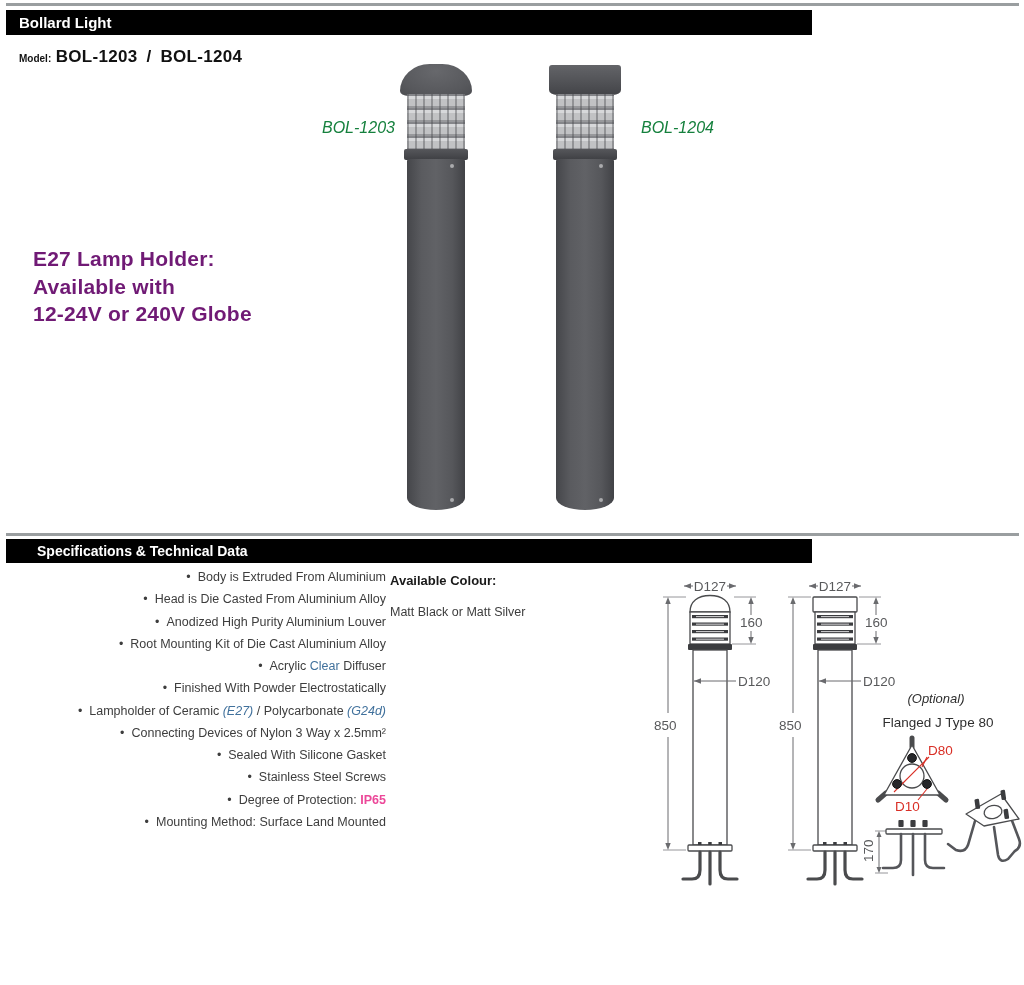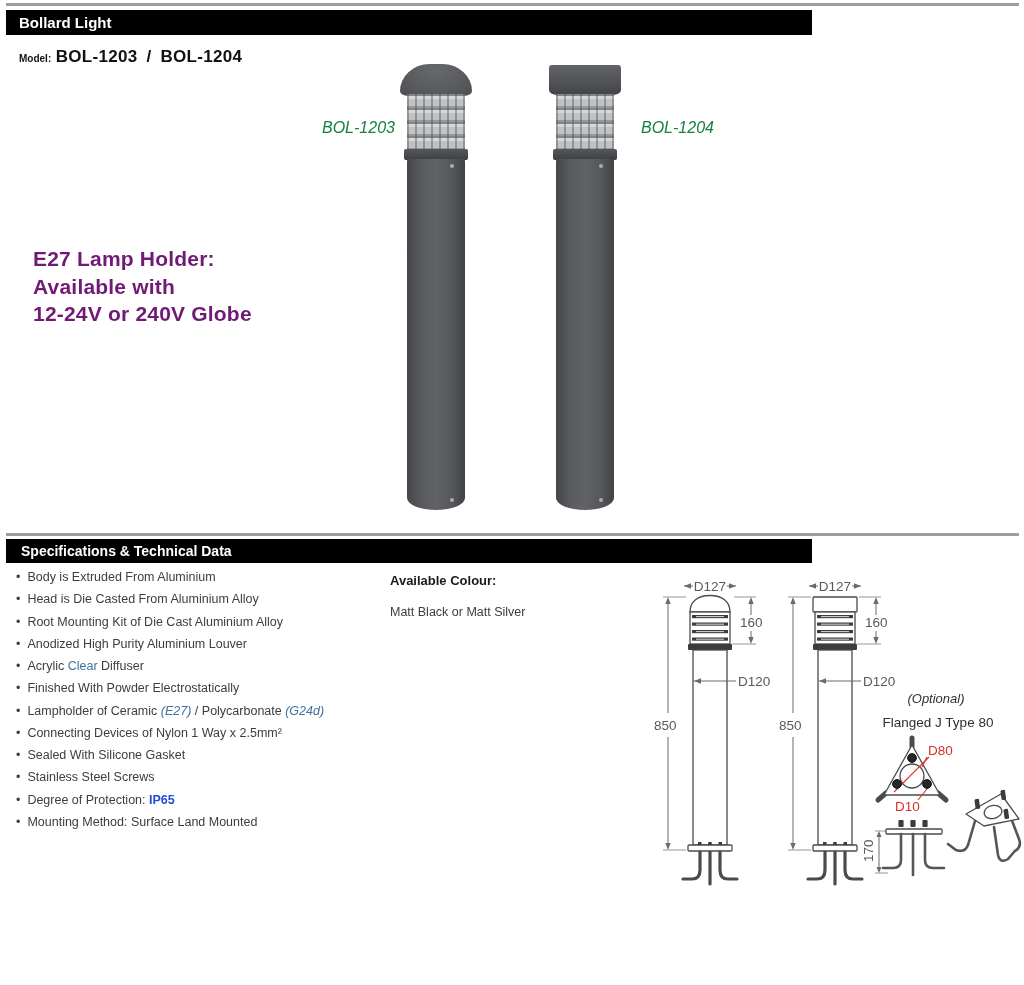--- a/index.html
+++ b/index.html
@@ -8,21 +8,21 @@
     font-family:"Liberation Sans", sans-serif; overflow:hidden; color:#3d3d3d;
   }
   
   .rule { position:absolute; left:6px; width:1013px; height:3px; background:#9a9ea0; }
   .rule1 { top:3px; } .rule2 { top:533px; }
   .bar {
     position:absolute; left:6px; width:806px; background:#000; color:#fff;
     font-weight:bold; box-sizing:border-box; white-space:nowrap;
   }
   .bar1 { top:10px; height:25px; line-height:25px; font-size:15px; padding-left:13px; }
-  .bar2 { top:539px; height:24px; line-height:24px; font-size:14px; padding-left:15px; }
+  .bar2 { top:539px; height:24px; line-height:24px; font-size:14px; padding-left:31px; }
 
   
   .model-line { position:absolute; left:19px; top:47px; white-space:nowrap; }
   .model-label { font-weight:bold; font-size:10px; color:#111; }
   .model-value { font-weight:bold; font-size:17px; color:#111; word-spacing:4px; letter-spacing:.3px; }
 
   
   .bollard { position:absolute; top:64px; width:76px; height:448px; }
   .b1203 { left:398px; } .b1204 { left:547px; }
   .cap-dome {
@@ -56,24 +56,24 @@
   }
   .body-tube::before { top:5px; }
   .body-tube::after  { bottom:8px; }
   .bollard-label { position:absolute; font-style:italic; font-weight:normal; font-size:16px; color:#15803d; white-space:nowrap; }
   .label-1203 { left:322px; top:119px; } .label-1204 { left:641px; top:119px; }
 
   
   .feature { position:absolute; left:33px; top:245px; font-weight:bold; font-size:21px; line-height:27.5px; color:#701a75; letter-spacing:.2px; white-space:nowrap; }
 
   
-  .specs-list { position:absolute; left:16px; top:570px; width:370px; margin:0; padding:0; list-style:none; }
+  .specs-list { position:absolute; left:16px; top:570px; width:370px; margin:0; padding:0; list-style:none;text-align:right; }
   .specs-list li { height:22.25px; font-size:12.5px; color:#3d3d3d; white-space:nowrap; }
   .specs-list li::before { content:"•"; margin-right:7px; color:#3d3d3d; }
-  .seg-b  { font-weight:bold; color:#1d4ed8; }
+  .seg-b  { font-weight:bold; color:#ec4899; }
   .seg-bb { font-weight:normal; color:#41719c; }
   .seg-bi { font-style:italic; color:#41719c; }
 
   
   .colour-block { position:absolute; left:390px; top:573px; white-space:nowrap; }
   .colour-label { font-weight:bold; font-size:13px; color:#1a1a1a; }
   .colour-value { font-size:12.5px; color:#3d3d3d; margin-top:17px; }
 
   
   .drawings { position:absolute; left:650px; top:555px; }
@@ -130,26 +130,26 @@
   </div>
 
   <div class="rule rule2"></div>
   <div class="bar bar2">
     <span>Specifications &amp; Technical Data</span>
   </div>
 
   <ul class="specs-list">
       <li><span class="seg-n">Body is Extruded From Aluminium</span></li>
       <li><span class="seg-n">Head is Die Casted From Aluminium Alloy</span></li>
+      <li><span class="seg-n">Anodized High Purity Aluminium Louver</span></li>
       <li><span class="seg-n">Root Mounting Kit of Die Cast Aluminium Alloy</span></li>
-      <li><span class="seg-n">Anodized High Purity Aluminium Louver</span></li>
       <li><span class="seg-n">Acrylic </span><span class="seg-bb">Clear</span><span class="seg-n"> Diffuser</span></li>
       <li><span class="seg-n">Finished With Powder Electrostatically</span></li>
       <li><span class="seg-n">Lampholder of Ceramic </span><span class="seg-bi">(E27)</span><span class="seg-n"> / Polycarbonate </span><span class="seg-bi">(G24d)</span></li>
-      <li><span class="seg-n">Connecting Devices of Nylon 1 Way x 2.5mm²</span></li>
+      <li><span class="seg-n">Connecting Devices of Nylon 3 Way x 2.5mm²</span></li>
       <li><span class="seg-n">Sealed With Silicone Gasket</span></li>
       <li><span class="seg-n">Stainless Steel Screws</span></li>
       <li><span class="seg-n">Degree of Protection: </span><span class="seg-b">IP65</span></li>
       <li><span class="seg-n">Mounting Method: Surface Land Mounted</span></li>
     </ul>
 
   <div class="colour-block">
     <div class="colour-label">Available Colour:</div>
     <div class="colour-value">Matt Black or Matt Silver</div>
   </div>

